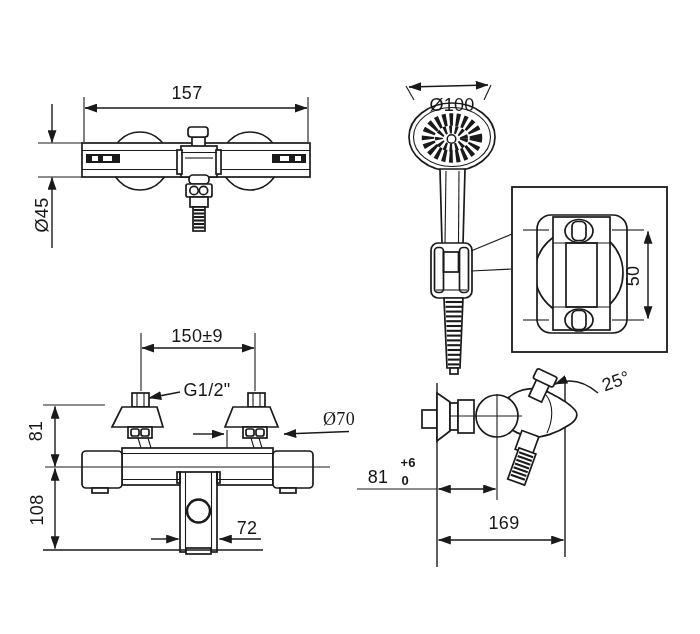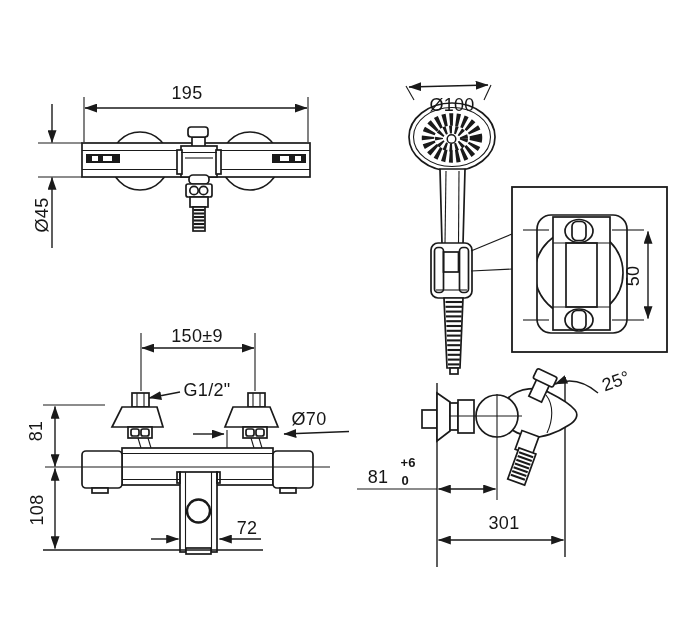--- a/index.html
+++ b/index.html
@@ -242,29 +242,29 @@
 
     <path class="d" d="M598,393 Q577,375 555,384" marker-end="url(#ah)"></path>
 
     <line class="t" x1="357" y1="489" x2="437" y2="489"></line>
     <line class="d" x1="438.5" y1="489" x2="495.5" y2="489" marker-start="url(#ah)" marker-end="url(#ah)"></line>
 
     <line class="d" x1="438.5" y1="540" x2="563.5" y2="540" marker-start="url(#ah)" marker-end="url(#ah)"></line>
   </g>
 </svg>
 
-<div class="lbl" style="left:187px;top:93px;">195</div>
+<div class="lbl" style="left:187px;top:93px;">157</div>
 <div class="lbl v" style="left:42px;top:215px;">Ø45</div>
 <div class="lbl" style="left:452px;top:82px;margin-top:23px;">Ø100</div>
 <div class="lbl v" style="left:633px;top:276px;">50</div>
 <div class="lbl" style="left:197px;top:336px;">150±9</div>
 <div class="lbl" style="left:207px;top:390px;">G1/2"</div>
-<div class="lbl" style="left:309px;top:419px;">Ø70</div>
+<div class="lbl" style="left:339px;top:419px;font-family:Liberation Serif, serif;">Ø70</div>
 <div class="lbl v" style="left:36px;top:431px;">81</div>
 <div class="lbl v" style="left:37px;top:510px;">108</div>
 <div class="lbl" style="left:247px;top:528px;">72</div>
 <div class="lbl" style="left:378px;top:477px;">81</div>
 <div class="lbl small" style="left:408px;top:462px;">+6</div>
 <div class="lbl small" style="left:405px;top:480px;">0</div>
-<div class="lbl" style="left:504px;top:523px;">301</div>
+<div class="lbl" style="left:504px;top:523px;">169</div>
 <div class="lbl tilt" style="left:616px;top:381px;">25°</div>
 
 </div>
 
 </body></html>

